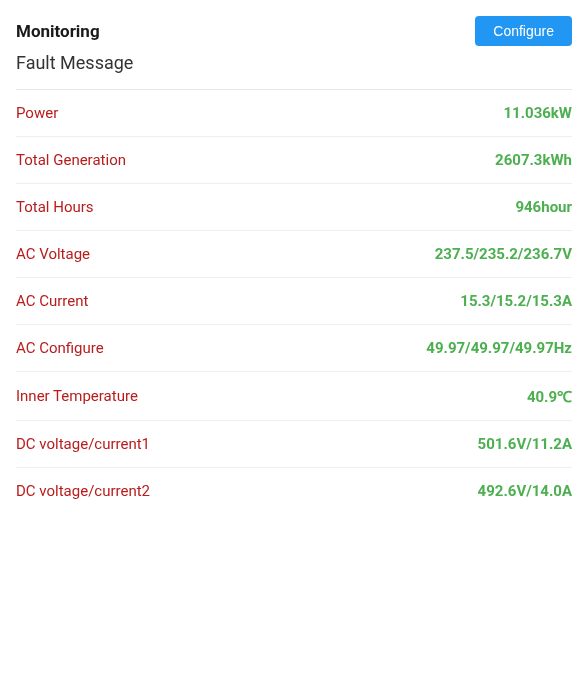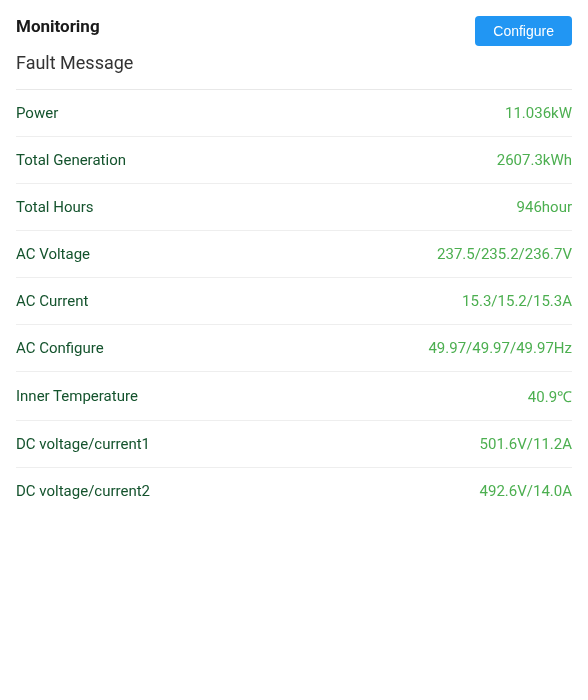--- a/index.html
+++ b/index.html
@@ -10,21 +10,21 @@
     body {
       font-family: -apple-system, BlinkMacSystemFont, 'Segoe UI', Roboto, sans-serif;
       background: #ffffff;
       width: 588px;
       min-height: 700px;
       padding: 16px;
     }
     .header {
       display: flex;
       justify-content: space-between;
-      align-items: flex-start;
+      align-items: center;
       margin-bottom: 6px;
     }
     .header-title {
       font-size: 17px;
       font-weight: 700;
       color: #1a1a1a;
     }
     .configure-btn {
       background-color: #2196F3;
       color: white;
@@ -51,27 +51,27 @@
       justify-content: space-between;
       align-items: center;
       padding: 14px 0;
       border-bottom: 1px solid #eeeeee;
     }
     .row:last-child {
       border-bottom: none;
     }
     .row-label {
       font-size: 15px;
-      color: #14532d;
+      color: #b91c1c;
       font-weight: 400;
     }
     .row-value {
       font-size: 15px;
       color: #4CAF50;
-      font-weight: 400;
+      font-weight: 700;
       text-align: right;
     }
   </style>
 </head>
 <body>
 
 <div class="header">
   <span class="header-title">Monitoring</span>
   <button class="configure-btn">Configure</button>
 </div>

